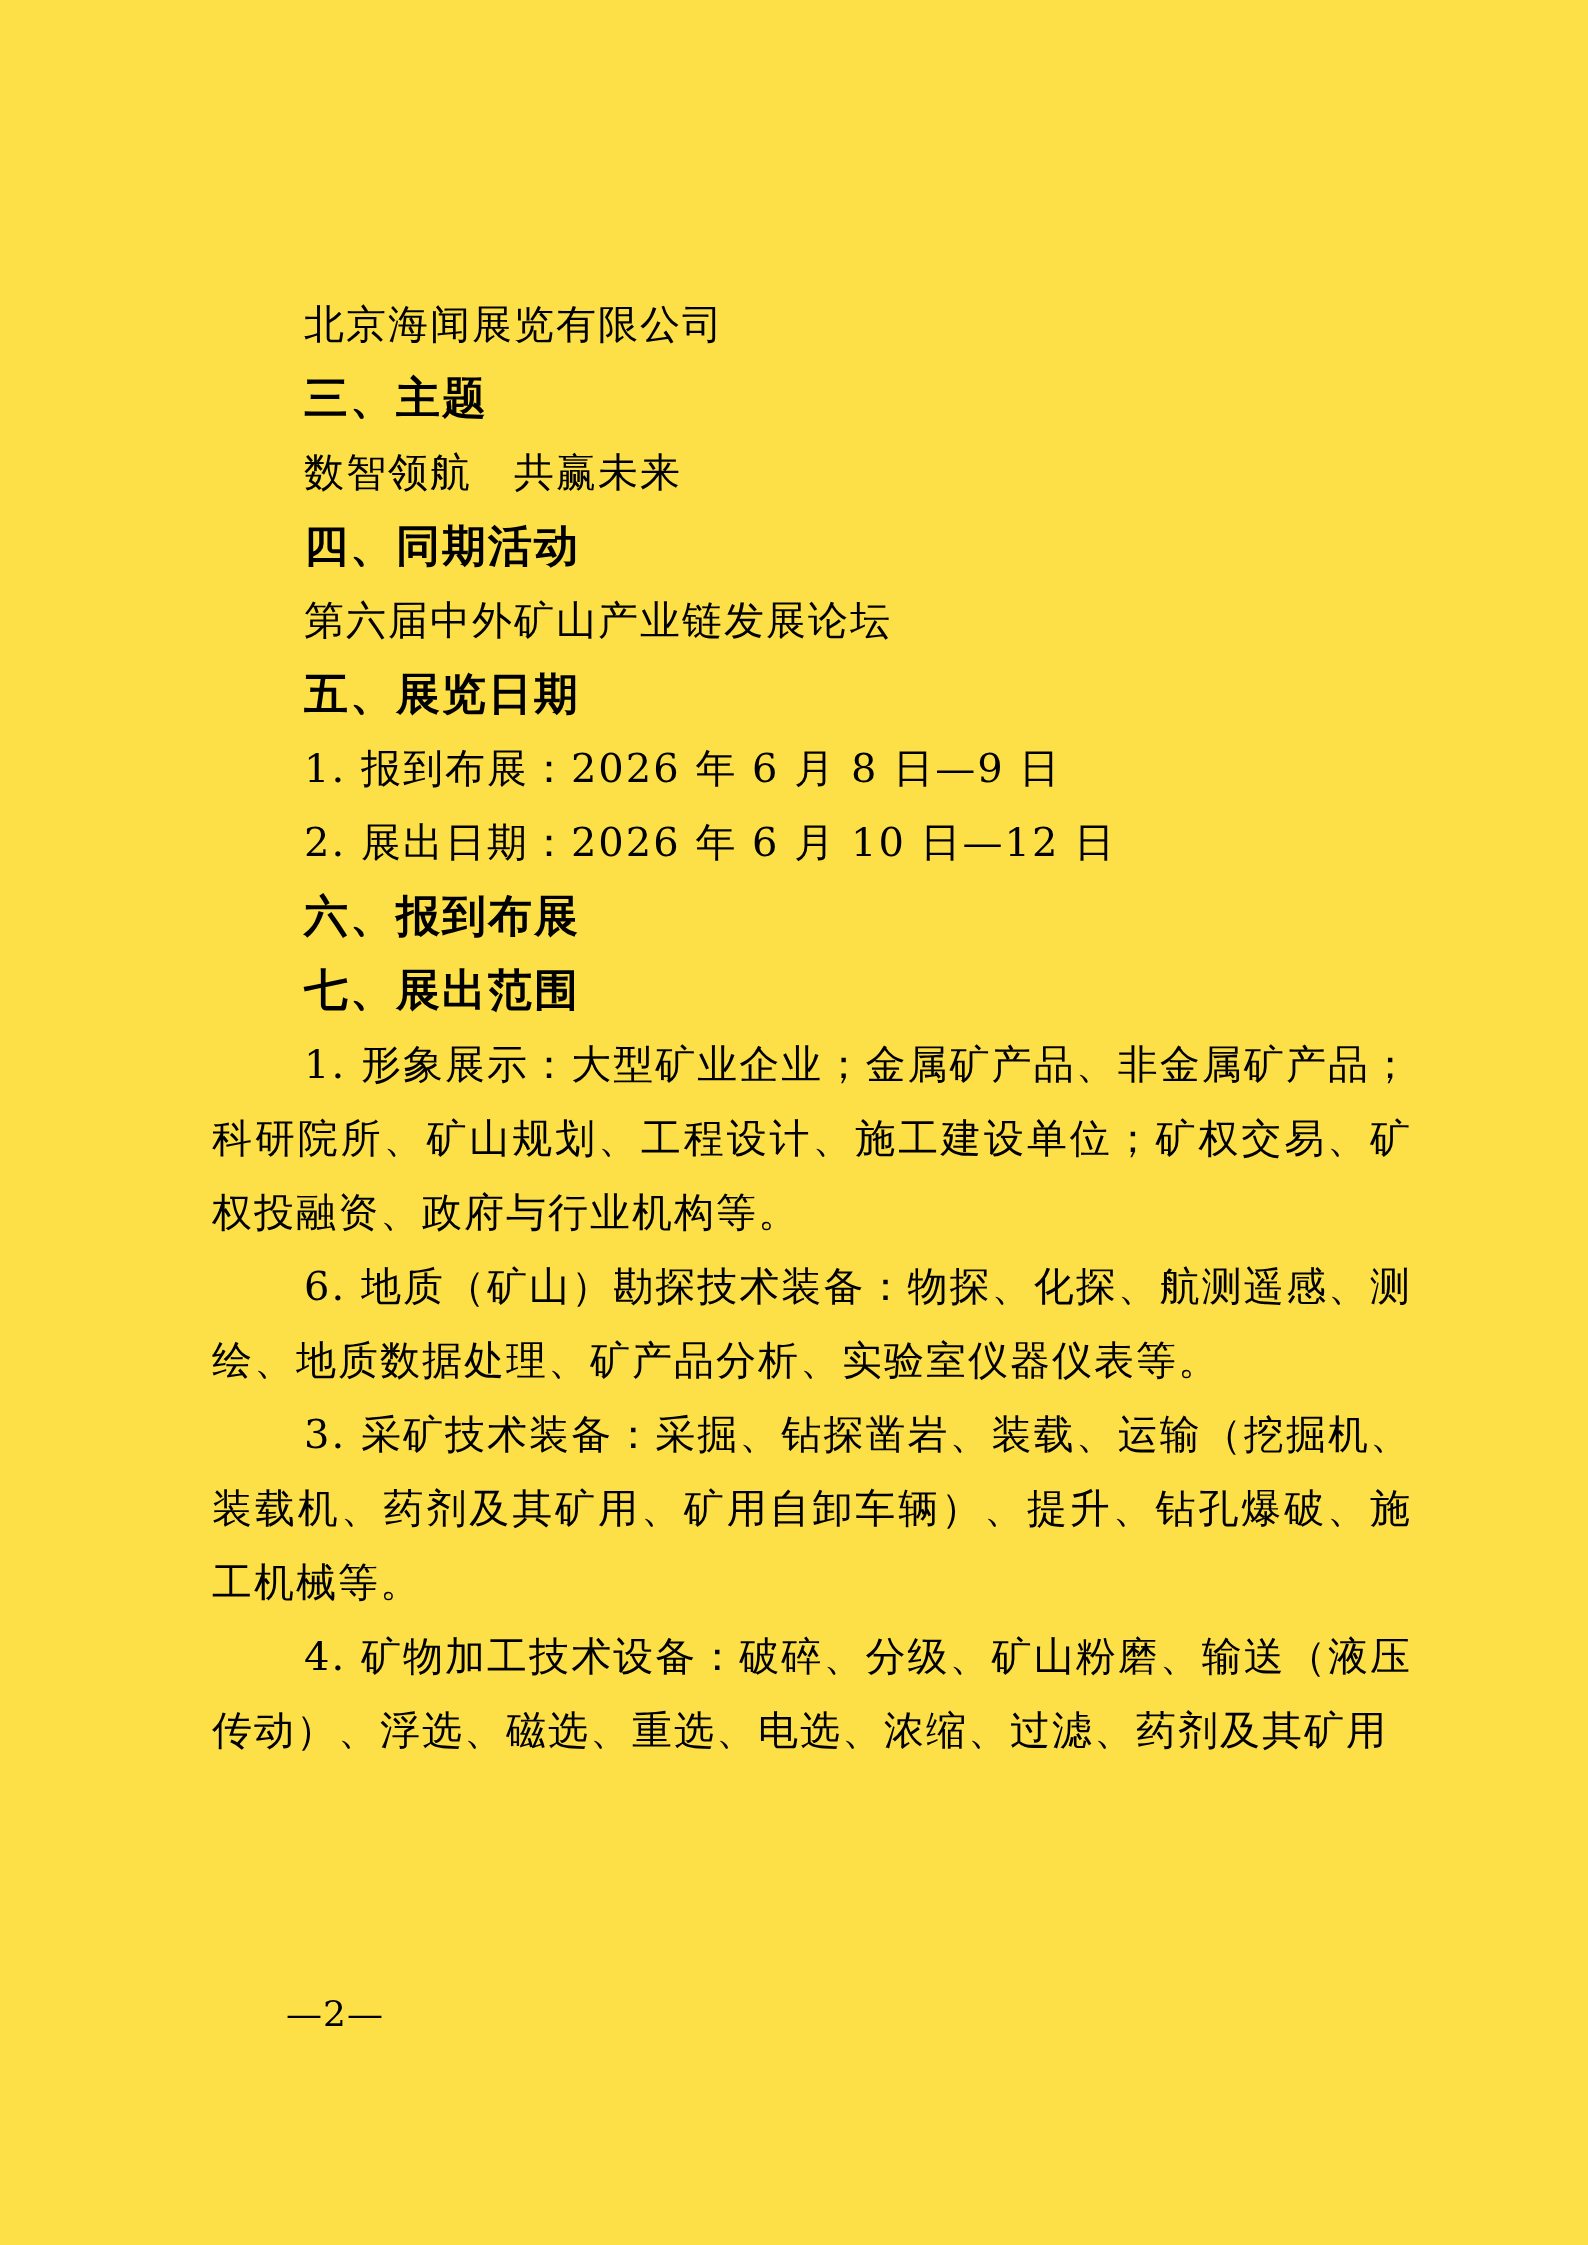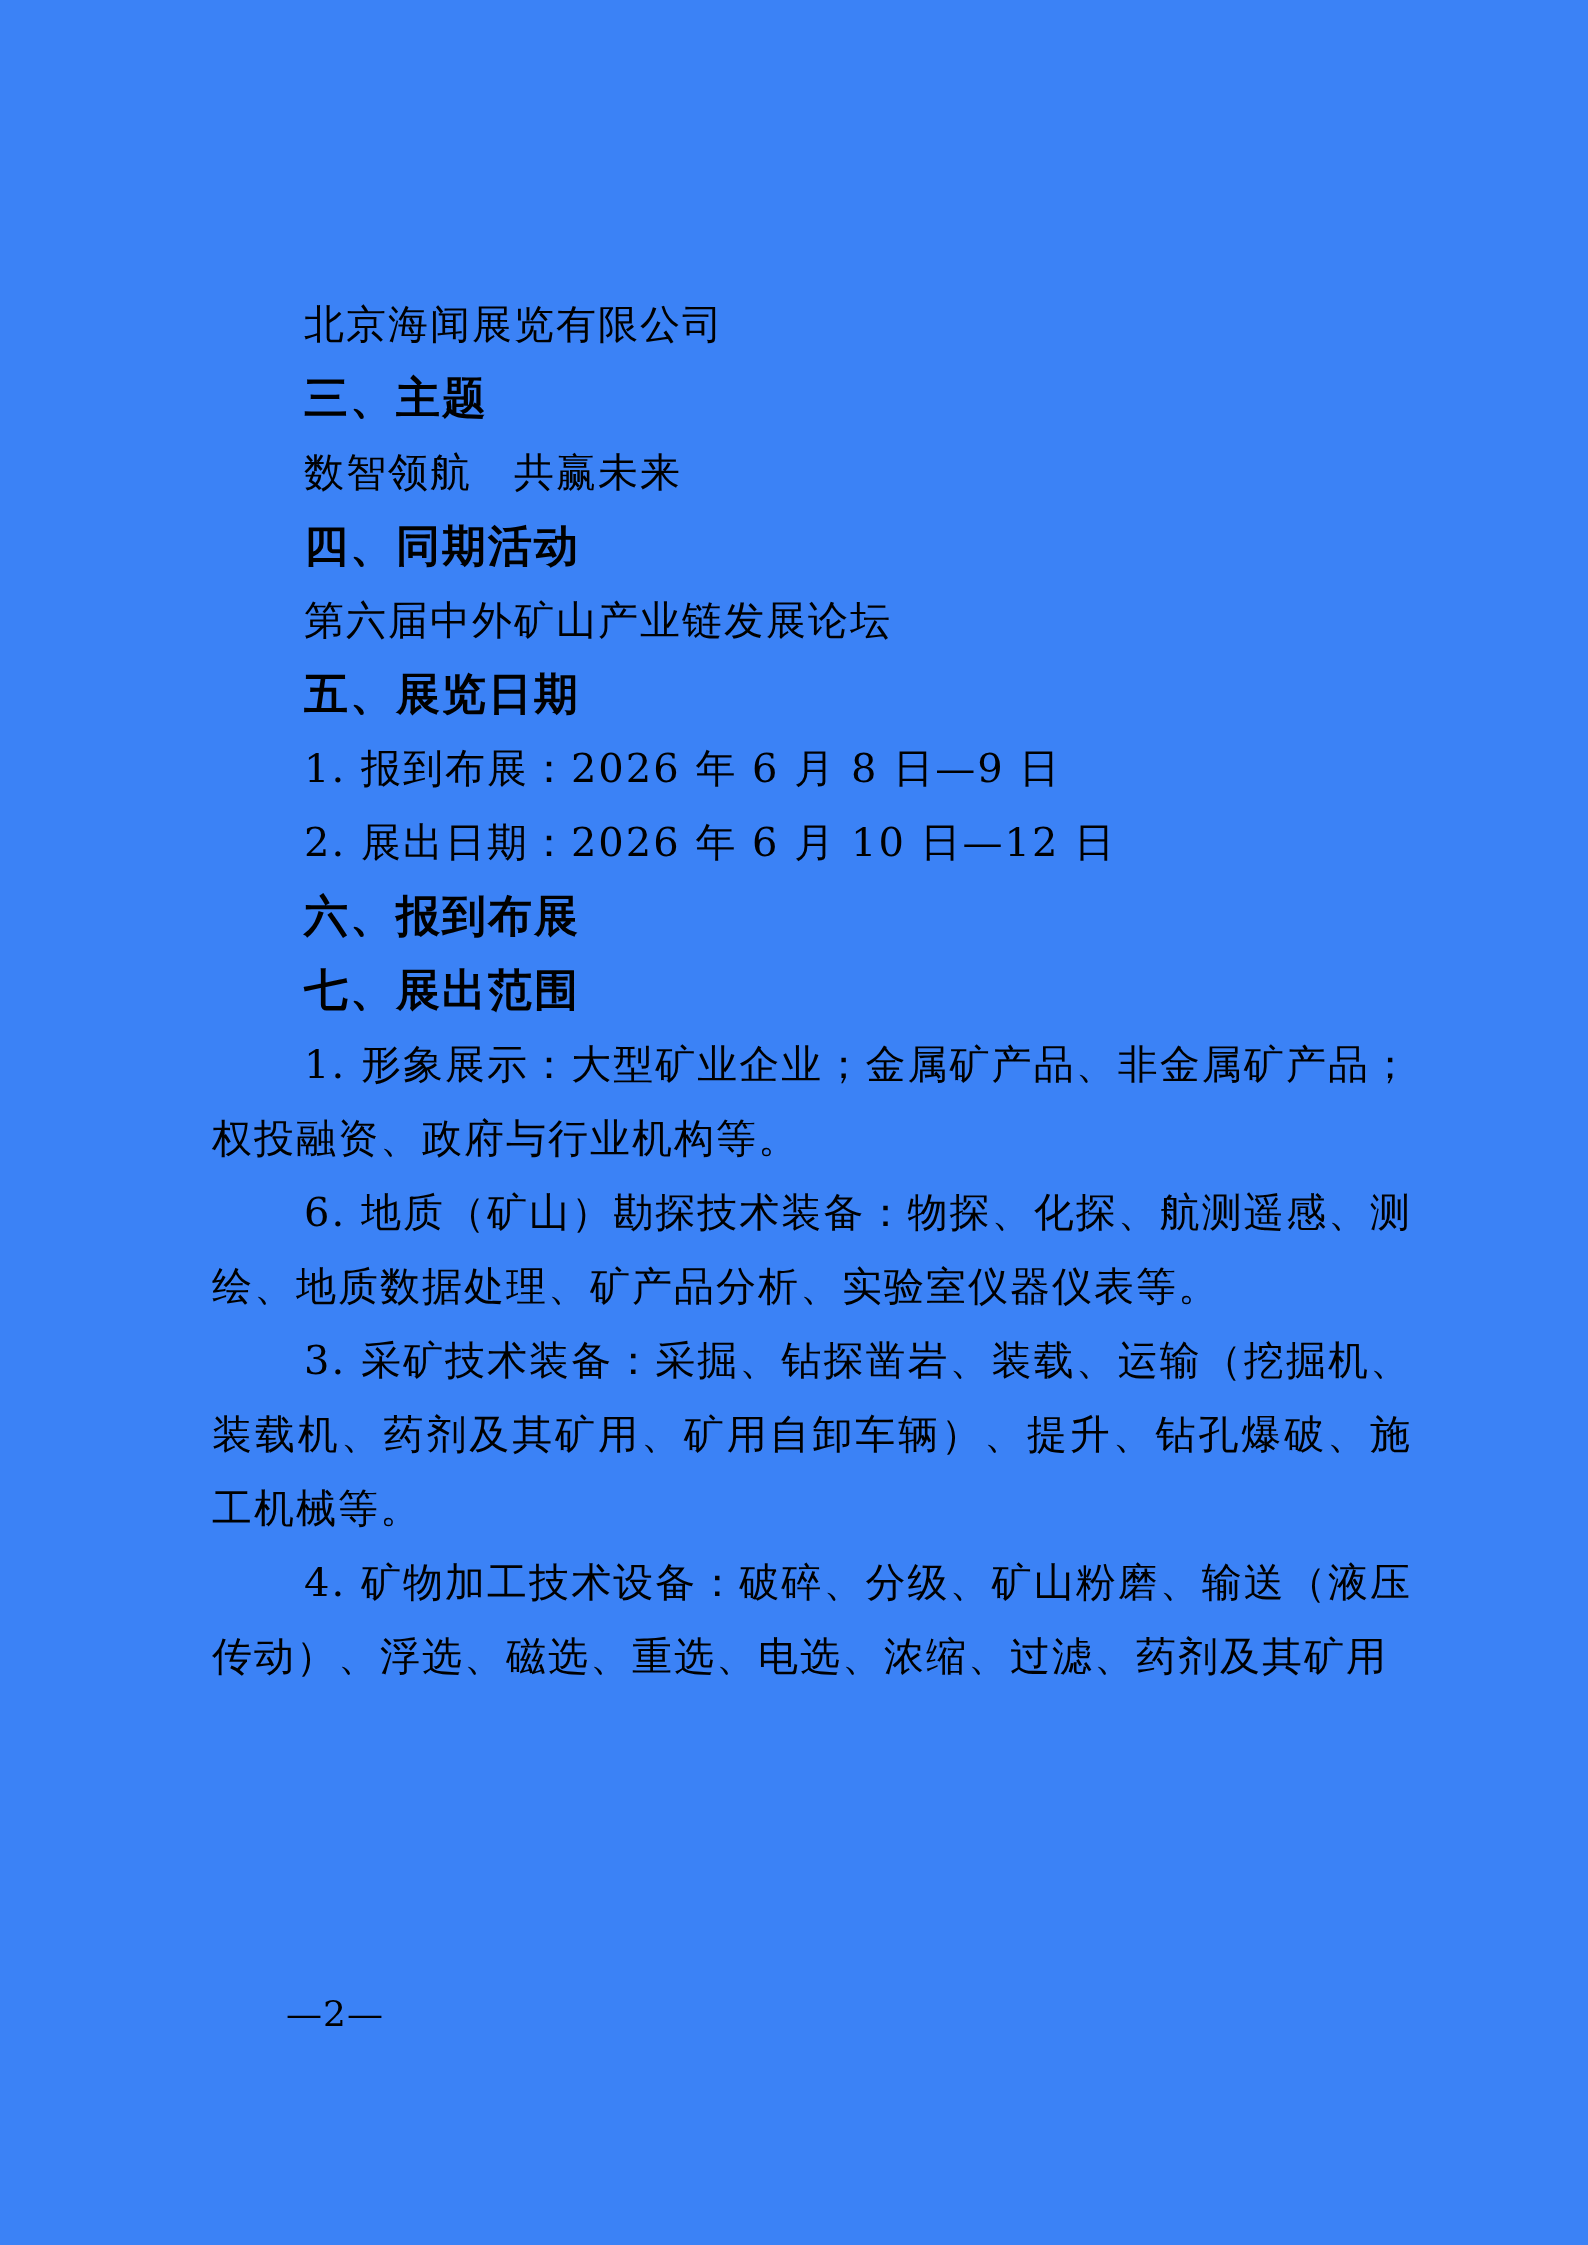--- a/index.html
+++ b/index.html
@@ -4,21 +4,21 @@
 <style>
   html, body {
     margin: 0;
     padding: 0;
     background: #ffffff;
   }
   .page {
     position: relative;
     width: 1588px;
     height: 2245px;
-    background: #3b82f6;
+    background: #fde047;
     overflow: hidden;
     font-family: "DejaVu Serif", "Liberation Serif", serif;
     color: #000000;
   }
   .content {
     position: absolute;
     left: 212px;
     top: 287px;
     width: 1200px;
   }
@@ -65,20 +65,21 @@
       <div class="line heading indent">三、主题</div>
       <div class="line indent">数智领航　共赢未来</div>
       <div class="line heading indent">四、同期活动</div>
       <div class="line indent">第六届中外矿山产业链发展论坛</div>
       <div class="line heading indent">五、展览日期</div>
       <div class="line indent">1. 报到布展：2026 年 6 月 8 日—9 日</div>
       <div class="line indent">2. 展出日期：2026 年 6 月 10 日—12 日</div>
       <div class="line heading indent">六、报到布展</div>
       <div class="line heading indent">七、展出范围</div>
       <div class="line indent fill">1. 形象展示：大型矿业企业；金属矿产品、非金属矿产品；</div>
+      <div class="line fill">科研院所、矿山规划、工程设计、施工建设单位；矿权交易、矿</div>
       <div class="line">权投融资、政府与行业机构等。</div>
       <div class="line indent fill">6. 地质（矿山）勘探技术装备：物探、化探、航测遥感、测</div>
       <div class="line">绘、地质数据处理、矿产品分析、实验室仪器仪表等。</div>
       <div class="line indent fill">3. 采矿技术装备：采掘、钻探凿岩、装载、运输（挖掘机、</div>
       <div class="line fill">装载机、药剂及其矿用、矿用自卸车辆）、提升、钻孔爆破、施</div>
       <div class="line">工机械等。</div>
       <div class="line indent fill">4. 矿物加工技术设备：破碎、分级、矿山粉磨、输送（液压</div>
       <div class="line">传动）、浮选、磁选、重选、电选、浓缩、过滤、药剂及其矿用</div>
     </div>
   <div class="page-number">—2—</div>

